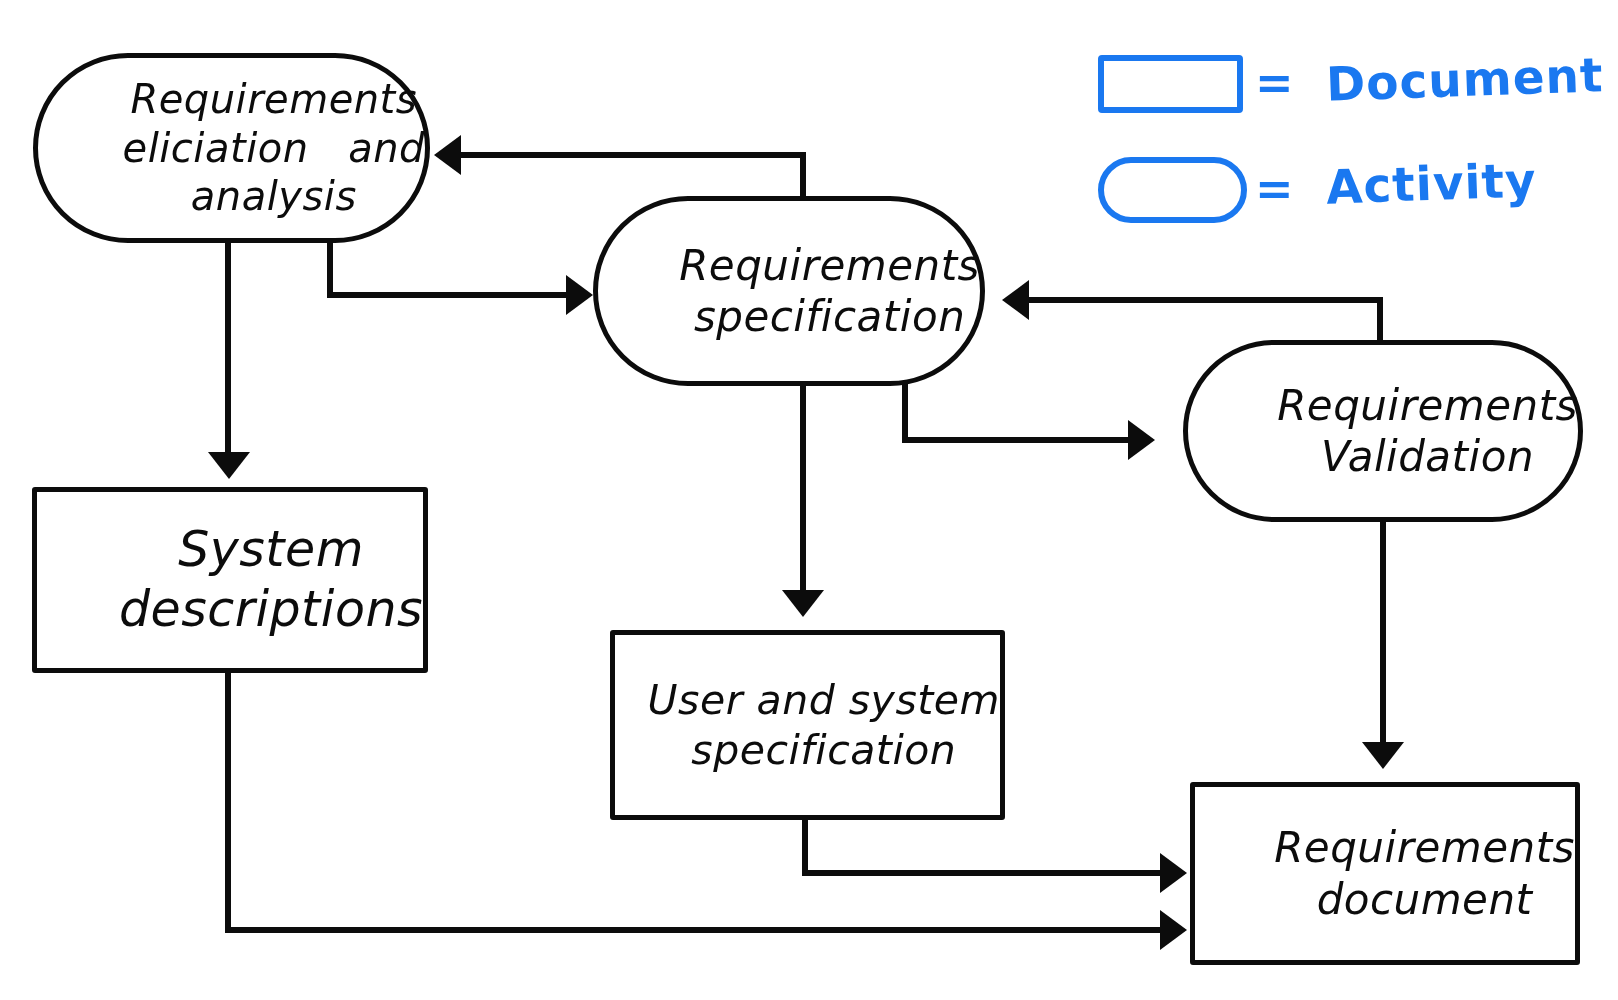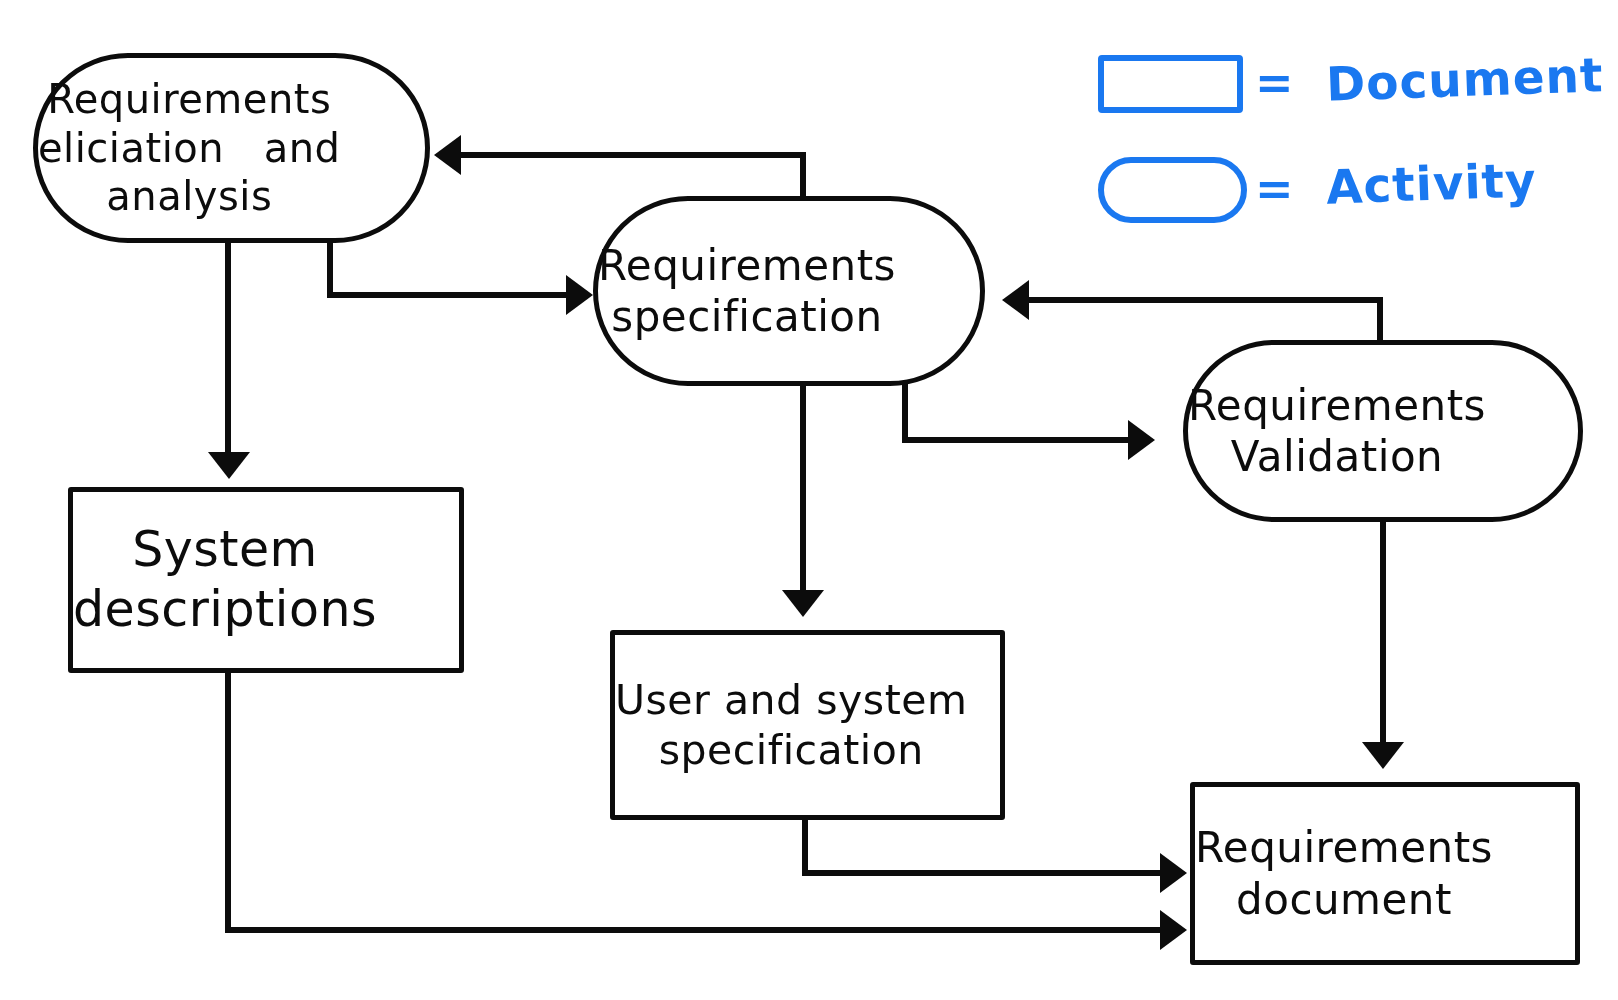--- a/index.html
+++ b/index.html
@@ -17,39 +17,40 @@
     overflow:hidden;
   }
   
   .node{
     position:absolute;
     box-sizing:border-box;
     border:5px solid var(--ink);
     background:var(--bg);
     display:flex;
     align-items:center;
-    justify-content:flex-start;
+    justify-content:flex-end;
     text-align:center;
     color:var(--ink);
     z-index:2;
+    font-style:italic;
   }
   .node .node-label{
     white-space:pre-wrap;
     line-height:1.22;
     font-size:42px;
     letter-spacing:0.5px;
   }
   .stadium{border-radius:999px;}
   .rect{border-radius:3px;}
 
   #node-elicitation{left:33px;top:53px;width:397px;height:190px;}
   #node-elicitation .node-label{font-size:40px;}
   #node-specification{left:593px;top:196px;width:392px;height:190px;}
   #node-validation{left:1183px;top:340px;width:400px;height:182px;}
-  #node-system-descriptions{left:32px;top:487px;width:396px;height:186px;margin-left:36px;}
+  #node-system-descriptions{left:32px;top:487px;width:396px;height:186px;}
   #node-system-descriptions .node-label{font-size:49px;}
   #node-user-system-requirements{left:610px;top:630px;width:395px;height:190px;}
   #node-user-system-requirements .node-label{font-size:41px;}
   #node-requirements-document{left:1190px;top:782px;width:390px;height:183px;}
 
   
   .seg{position:absolute;background:var(--ink);z-index:1;}
   .ah{position:absolute;width:0;height:0;z-index:1;}
   .ah-right{border-top:20px solid transparent;border-bottom:20px solid transparent;border-left:27px solid var(--ink);}
   .ah-left {border-top:20px solid transparent;border-bottom:20px solid transparent;border-right:27px solid var(--ink);}

